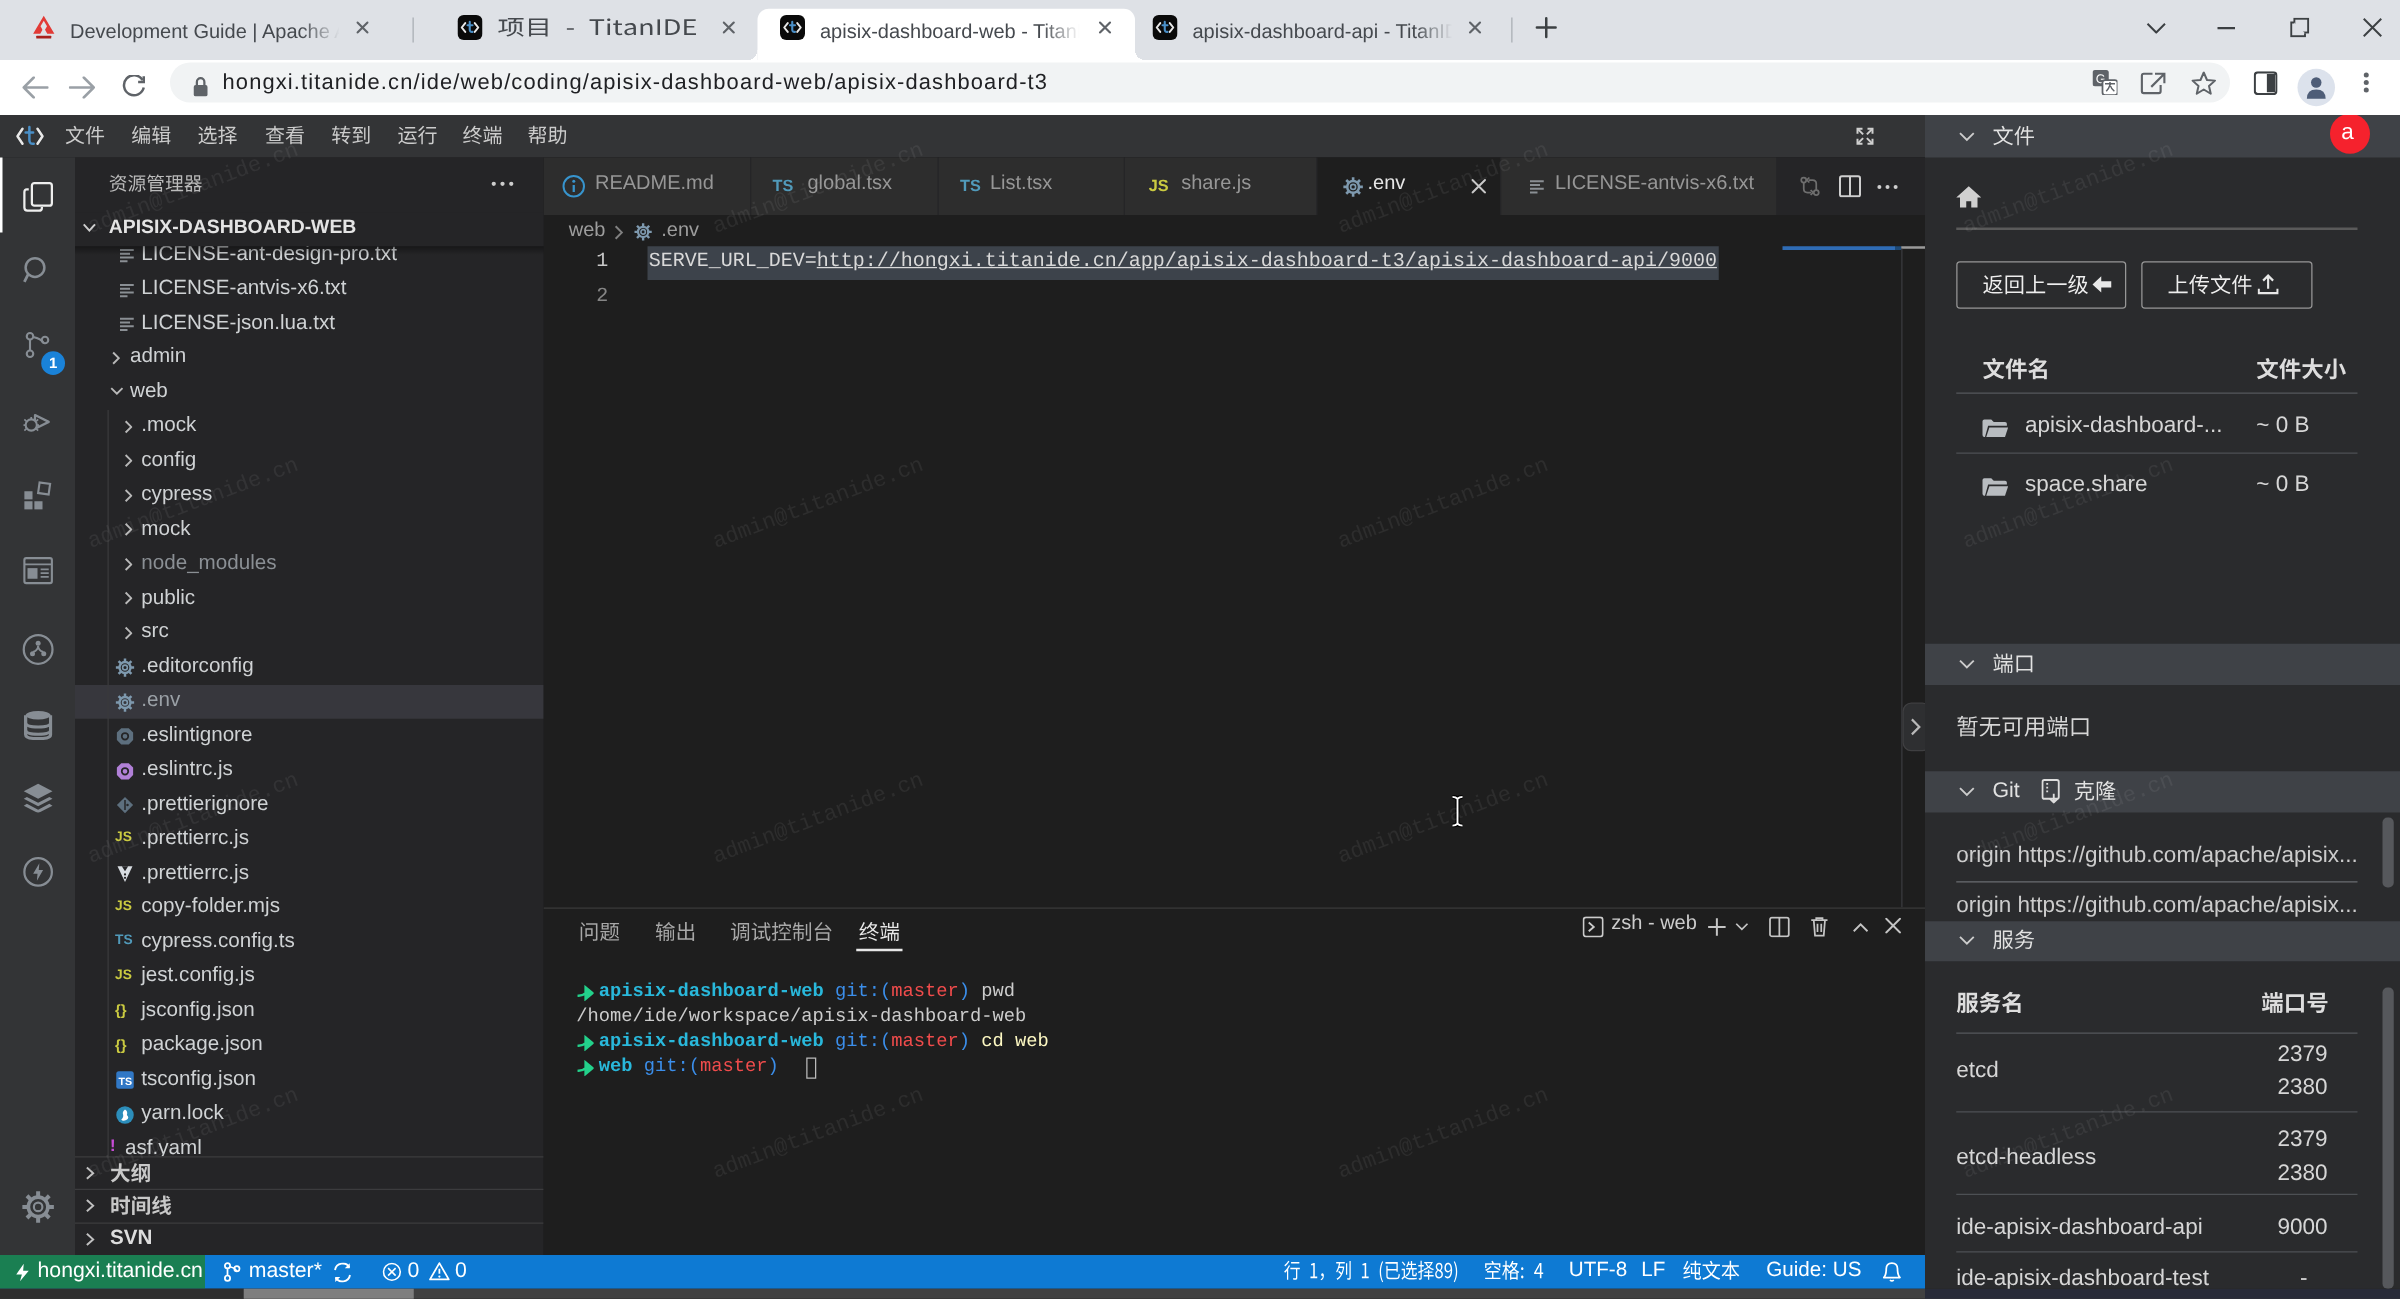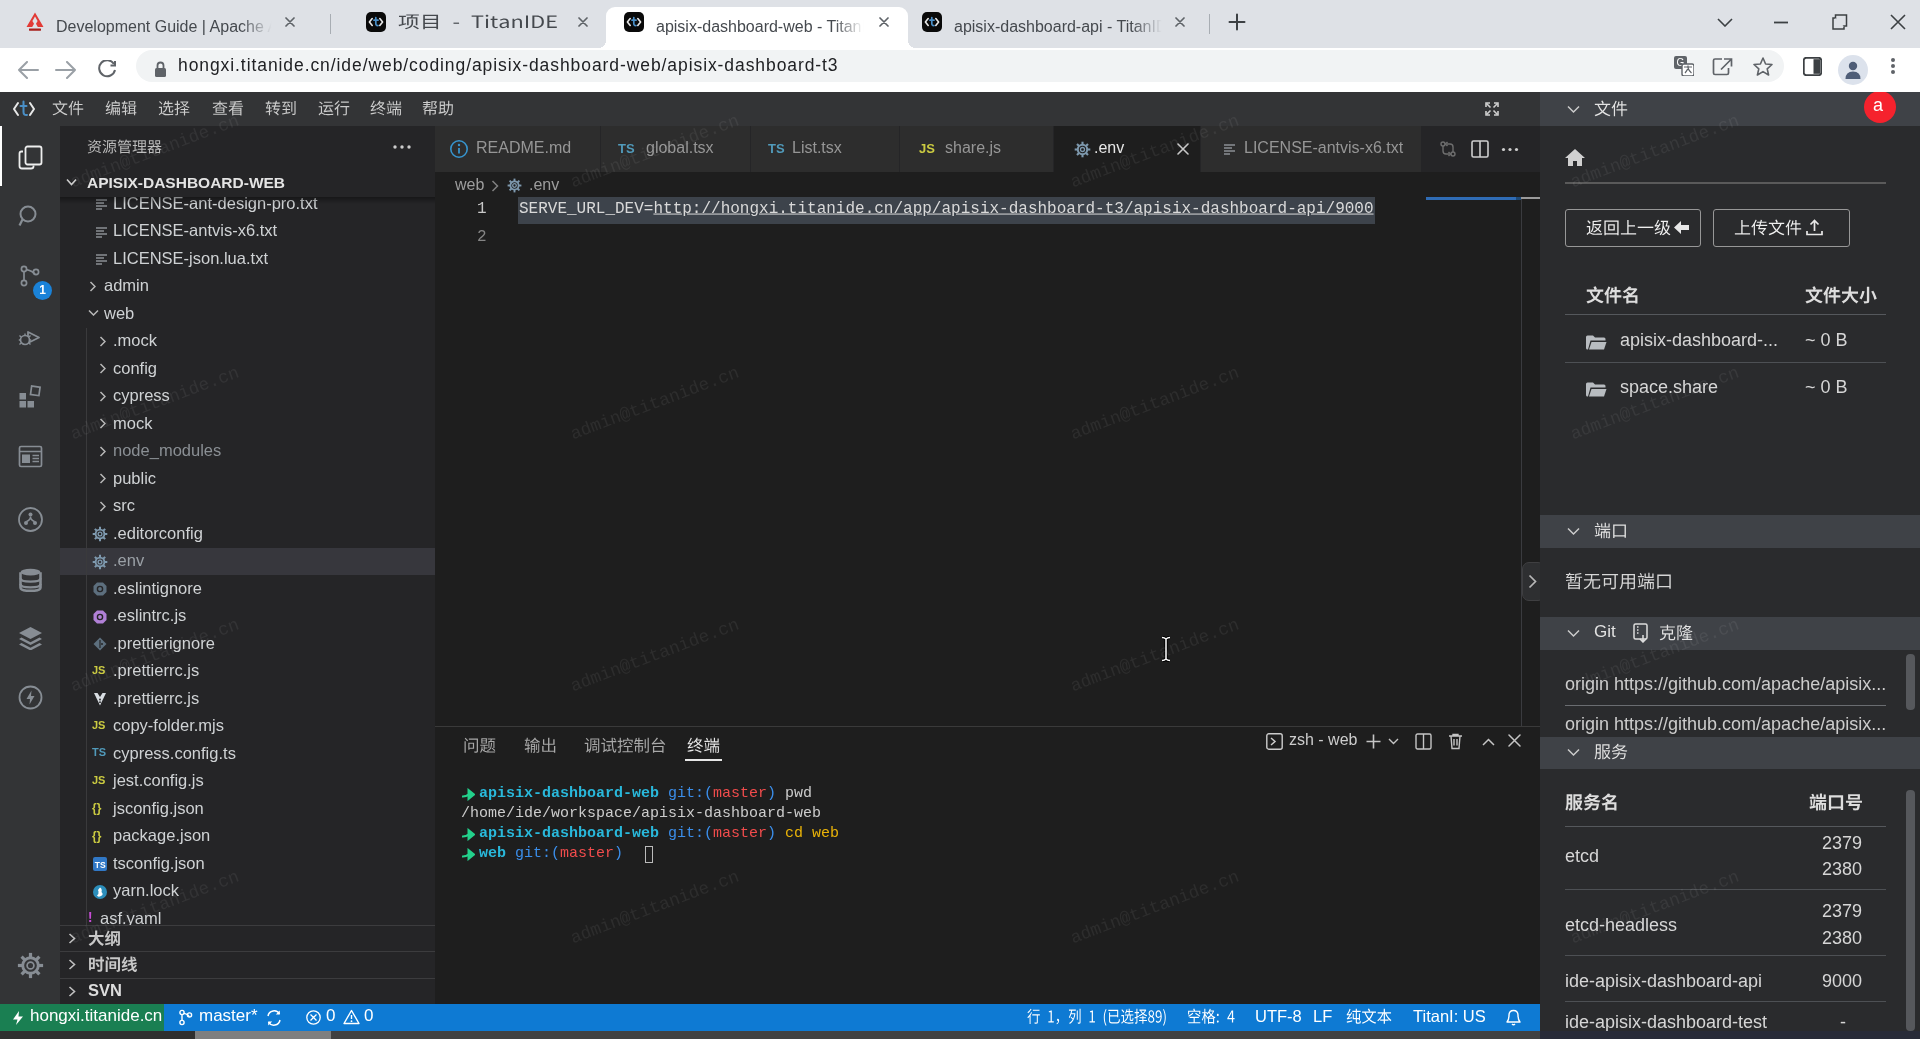--- a/index.html
+++ b/index.html
@@ -572,21 +572,21 @@
     <path d="M1 1 L12 12 M12 1 L1 12" stroke="#c5c5c5" stroke-width="1.5" stroke-linecap="round"></path>
   </svg>
 <svg class="a" style="left:461px;top:788px" width="14" height="13" viewBox="0 0 14 13">
     <path d="M1 8.5 Q5 8.8 7.5 6.5 M7.5 2 L13 6.5 L7.5 11 Z" stroke="#23d18b" stroke-width="2" fill="#23d18b"></path>
   </svg>
 <div class="a t mono" style="left:479px;top:795px;font-size:15px"><span style="color:#29b8db;font-weight:bold;">apisix-dashboard-web</span><span style="color:#3b8eea;"> git:(</span><span style="color:#f14c4c;">master</span><span style="color:#3b8eea;">)</span><span style="color:#cccccc;"> pwd</span></div>
 <div class="a t mono" style="left:461px;top:815px;font-size:15px"><span style="color:#cccccc;">/home/ide/workspace/apisix-dashboard-web</span></div>
 <svg class="a" style="left:461px;top:828px" width="14" height="13" viewBox="0 0 14 13">
     <path d="M1 8.5 Q5 8.8 7.5 6.5 M7.5 2 L13 6.5 L7.5 11 Z" stroke="#23d18b" stroke-width="2" fill="#23d18b"></path>
   </svg>
-<div class="a t mono" style="left:479px;top:835px;font-size:15px"><span style="color:#29b8db;font-weight:bold;">apisix-dashboard-web</span><span style="color:#3b8eea;"> git:(</span><span style="color:#f14c4c;">master</span><span style="color:#3b8eea;">)</span><span style="color:#eab308;"> cd web</span></div>
+<div class="a t mono" style="left:479px;top:835px;font-size:15px"><span style="color:#29b8db;font-weight:bold;">apisix-dashboard-web</span><span style="color:#3b8eea;"> git:(</span><span style="color:#f14c4c;">master</span><span style="color:#3b8eea;">)</span><span style="color:#fef9c3;"> cd web</span></div>
 <svg class="a" style="left:461px;top:848px" width="14" height="13" viewBox="0 0 14 13">
     <path d="M1 8.5 Q5 8.8 7.5 6.5 M7.5 2 L13 6.5 L7.5 11 Z" stroke="#23d18b" stroke-width="2" fill="#23d18b"></path>
   </svg>
 <div class="a t mono" style="left:479px;top:855px;font-size:15px"><span style="color:#29b8db;font-weight:bold;">web</span><span style="color:#3b8eea;"> git:(</span><span style="color:#f14c4c;">master</span><span style="color:#3b8eea;">)</span></div>
 <div class="a" style="left:645px;top:846px;width:8px;height:17px;border:1.2px solid #bbbbbb;box-sizing:border-box"></div>
 <div class="a" style="left:0px;top:1004px;width:1540px;height:27px;background:#0e7ad3"></div>
 <div class="a" style="left:0px;top:1004px;width:164px;height:27px;background:#1a7f52"></div>
 <svg class="a" style="left:10px;top:1010px" width="16" height="16" viewBox="0 0 16 16">
     <path d="M9 1 L3 9.5 H7.5 L6 15 L13 6.5 H8.5 Z" fill="#fff"></path>
   </svg>
@@ -639,21 +639,21 @@
   </div>
 <div class="a t" style="left:1255px;top:1018px;font-size:16.5px;color:#ffffff;font-family:&quot;Liberation Sans&quot;, sans-serif;font-weight:normal;">UTF-8</div>
 <div class="a t" style="left:1313px;top:1018px;font-size:16.5px;color:#ffffff;font-family:&quot;Liberation Sans&quot;, sans-serif;font-weight:normal;">LF</div>
 <div class="a" style="left:1346px;top:1008px;width:46px;height:16.5px;">
     <svg style="position:absolute;overflow:visible;" width="46.0" height="16.5" viewBox="0 0 3000 1000" preserveAspectRatio="none">
       <path transform="translate(0,880) scale(1,-1)" d="M47 55 61 -18C156 6 284 38 407 69L400 133C269 102 135 72 47 55ZM65 423C80 430 103 436 233 453C187 387 145 335 126 315C94 279 70 253 49 249C56 231 68 197 72 182C93 194 128 204 395 258C394 273 394 301 396 321L179 281C258 371 336 481 402 591L341 628C322 591 299 554 277 519L139 504C199 591 258 702 302 809L233 841C193 720 121 589 97 556C75 521 58 497 40 493C49 474 61 438 65 423ZM437 542V202H637V65C637 -21 648 -41 669 -56C691 -69 722 -74 747 -74C764 -74 816 -74 834 -74C859 -74 888 -71 908 -65C927 -58 942 -46 950 -25C958 -6 963 42 965 82C941 88 914 102 896 117C895 73 892 39 890 24C886 9 877 3 868 0C859 -3 843 -4 827 -4C808 -4 776 -4 762 -4C747 -4 737 -2 726 2C715 8 711 27 711 57V202H840V135H912V543H840V272H711V636H954V706H711V838H637V706H414V636H637V272H508V542Z" fill="#ffffff"></path>
       <path transform="translate(1000,880) scale(1,-1)" d="M423 823C453 774 485 707 497 666L580 693C566 734 531 799 501 847ZM50 664V590H206C265 438 344 307 447 200C337 108 202 40 36 -7C51 -25 75 -60 83 -78C250 -24 389 48 502 146C615 46 751 -28 915 -73C928 -52 950 -20 967 -4C807 36 671 107 560 201C661 304 738 432 796 590H954V664ZM504 253C410 348 336 462 284 590H711C661 455 592 344 504 253Z" fill="#ffffff"></path>
       <path transform="translate(2000,880) scale(1,-1)" d="M460 839V629H65V553H367C294 383 170 221 37 140C55 125 80 98 92 79C237 178 366 357 444 553H460V183H226V107H460V-80H539V107H772V183H539V553H553C629 357 758 177 906 81C920 102 946 131 965 146C826 226 700 384 628 553H937V629H539V839Z" fill="#ffffff"></path>
     </svg>
   </div>
-<div class="a t" style="left:1413px;top:1018px;font-size:16.5px;color:#ffffff;font-family:&quot;Liberation Sans&quot;, sans-serif;font-weight:normal;">TitanI: US</div>
+<div class="a t" style="left:1413px;top:1018px;font-size:16.5px;color:#ffffff;font-family:&quot;Liberation Sans&quot;, sans-serif;font-weight:normal;">Guide: US</div>
 <svg class="a" style="left:1506px;top:1009px" width="15" height="17" viewBox="0 0 15 17">
     <path d="M7.5 1.5 Q12 1.5 12 6 Q12 11 14 13 H1 Q3 11 3 6 Q3 1.5 7.5 1.5 Z" stroke="#fff" stroke-width="1.4" fill="none" stroke-linejoin="round"></path>
     <path d="M6 15 Q7.5 16.5 9 15" stroke="#fff" stroke-width="1.4" fill="none"></path>
   </svg>
 <div class="a" style="left:0px;top:1031px;width:1920px;height:8px;background:#414141"></div>
 <div class="a" style="left:0px;top:1031px;width:195px;height:8px;background:#2f2f2f"></div>
 <div class="a" style="left:195px;top:1031px;width:136px;height:8px;background:#7f7f7f"></div>
 <div class="a" style="left:1540px;top:1031px;width:380px;height:8px;background:#282b38"></div>
 <div class="a" style="left:1540px;top:92px;width:380px;height:939px;background:#2a2b2d;overflow:hidden">
 <div class="a" style="left:0px;top:0px;width:380px;height:34px;background:#3f4247"></div>

